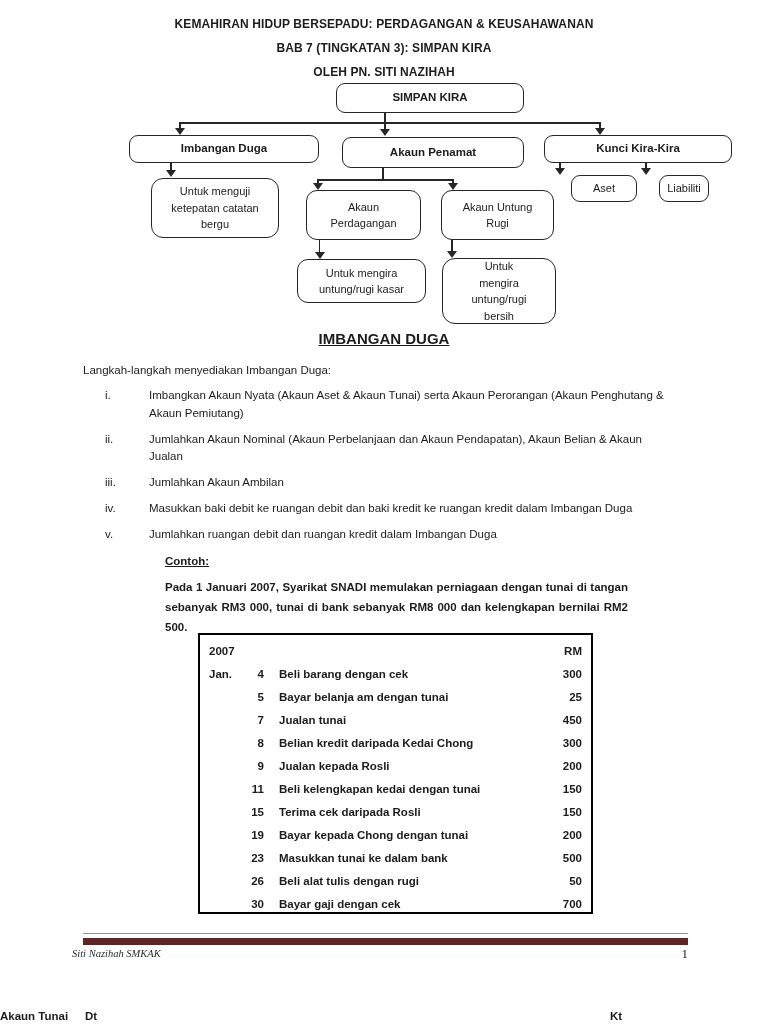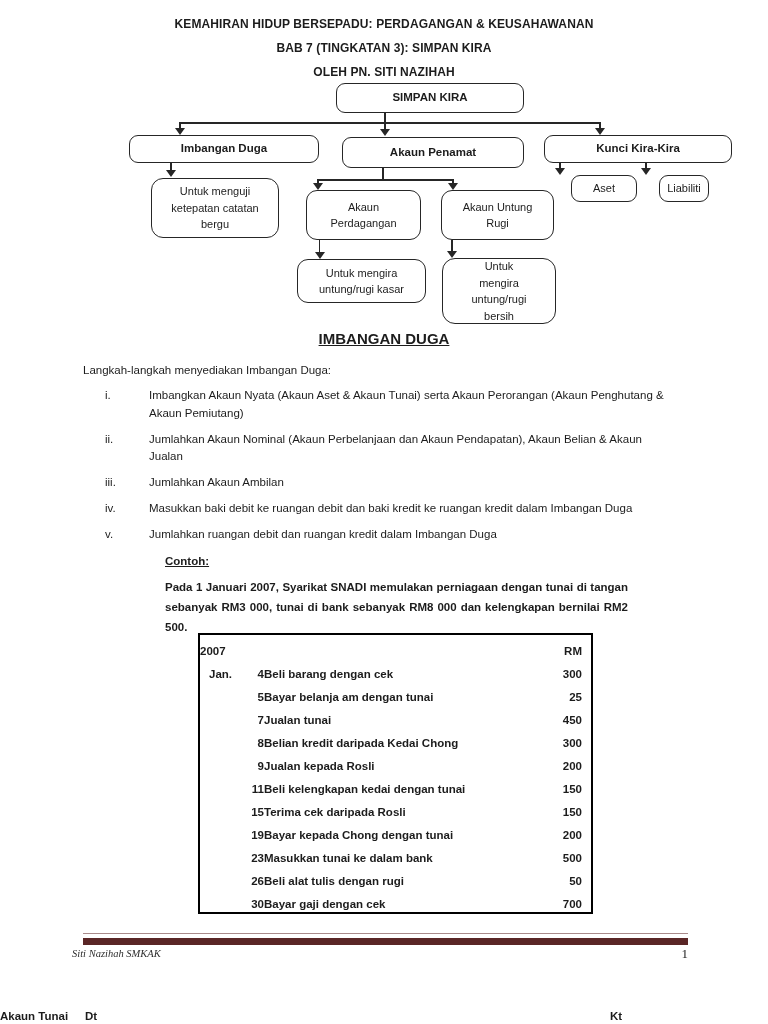--- a/index.html
+++ b/index.html
@@ -40,23 +40,23 @@
                   font-weight:600; text-decoration:underline; }
   .contoh-par { position:absolute; left:165px; top:578px; width:463px;
                 font-size:11.5px; font-weight:600; line-height:1.72; text-align:justify; }
 
   
   .tbl { position:absolute; left:198px; top:633px; width:395px; height:281px;
          border:2px solid #000; font-size:11.5px; font-weight:600; padding-top:4px; }
   .trow { display:flex; align-items:center; height:23px; }
   .c-month { width:34px; padding-left:9px; flex:none; }
   .c-day   { width:30px; text-align:right; flex:none; }
-  .c-desc  { flex:1; }
+  .c-desc  { flex:1; padding-left:15px; }
   .c-amt   { width:62px; text-align:right; padding-right:9px; flex:none; }
-  .c-year  { }
+  .c-year  { padding-left:9px; }
   .c-rm    { margin-left:auto; padding-right:9px; }
 
   
   .foot-thin { position:absolute; left:83px; top:933px; width:605px; height:1px; background:#a98b8b; }
   .foot-bar  { position:absolute; left:83px; top:938px; width:605px; height:7px; background:#5a2626; }
   .foot-author { position:absolute; left:72px; top:948px; font-family:"Liberation Serif", serif;
                  font-style:italic; font-size:10.5px; color:#2e2e2e; }
   .foot-page { position:absolute; left:672px; top:946px; width:16px; text-align:right;
                font-family:"Liberation Serif", serif; font-size:13px; }
 

